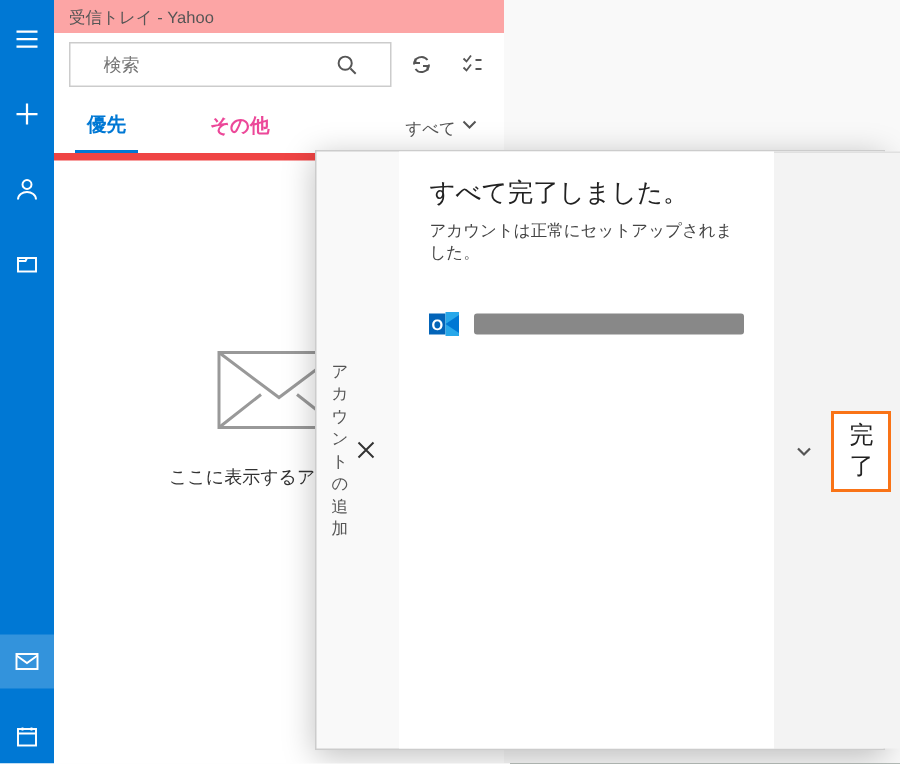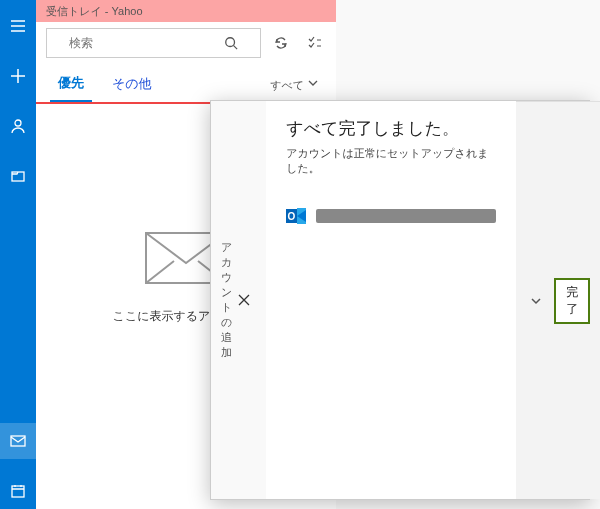--- a/index.html
+++ b/index.html
@@ -14,22 +14,22 @@
 
 .main { flex: 1; display: flex; flex-direction: column; background: #f9f9f9; position: relative; }
 
 .titlebar { height: 22px; display: flex; align-items: center; padding: 4px 10px; font-size: 11px; color: #555; background: #fca5a5; }
 .toolbar { display: flex; align-items: center; padding: 6px 10px; gap: 8px; background: #fff; }
 .search-box { flex: 0 0 200px; height: 30px; border: 1px solid #ccc; display: flex; align-items: center; padding: 0 22px; background: #fff; }
 .search-box input { border: none; outline: none; flex: 1; font-size: 12px; background: transparent; }
 .search-box .sicon { color: #555; }
 .tool-icon { width: 30px; height: 30px; display: flex; align-items: center; justify-content: center; color: #555; cursor: pointer; }
 
-.tabs { display: flex; align-items: center; padding: 4px 14px 0; font-size: 13px; border-bottom: 2px solid #ef4444; background: #fff; }
-.tab { padding: 6px 8px 8px; margin-right: 12px; cursor: pointer; color: #1d4ed8; }
+.tabs { display: flex; align-items: center; padding: 4px 14px 0; font-size: 13px; border-bottom: 5px solid #ef4444; background: #fff; gap: 28px; }
+.tab { padding: 6px 8px 8px; margin-right: 12px; cursor: pointer; color: #ec4899; font-weight: bold; }
 .tab.active { color: #0078d4; font-weight: 600; border-bottom: 2px solid #0078d4; }
 .tabs-spacer { flex: 1; }
 .filter { font-size: 11px; color: #555; display: flex; gap: 4px; cursor: pointer; padding-right: 4px; }
 
 .empty-state { flex: 1; display: flex; flex-direction: column; align-items: center; justify-content: center; padding-bottom: 60px; }
 .empty-state .envelope { margin-bottom: 20px; }
 .empty-text { font-size: 12px; color: #333; }
 
 .bg-image { position: absolute; top: 0; right: 0; width: 260px; height: 100%; background: linear-gradient(to bottom, #7a9db8 0%, #a8c4d6 35%, #8fa89c 55%, #2b4a3c 75%, #1a3028 100%); z-index: 0; }
 .bg-clouds { position: absolute; top: 30px; right: 40px; width: 180px; height: 80px; background: radial-gradient(ellipse at center, rgba(255,255,255,0.5) 0%, transparent 70%); }
@@ -42,21 +42,21 @@
 .dialog-header .dtitle { flex: 1; }
 .dialog-close { width: 24px; height: 24px; display: flex; align-items: center; justify-content: center; cursor: pointer; font-size: 14px; color: #333; }
 .dialog-body { padding: 16px 20px; flex: 1; background: #fff; margin: 0; }
 .dialog-heading { font-size: 17px; font-weight: 400; color: #222; margin-bottom: 6px; }
 .dialog-sub { font-size: 11px; color: #444; margin-bottom: 30px; }
 .account-row { display: flex; align-items: center; gap: 10px; }
 .account-icon { width: 20px; height: 20px; }
 .account-email { height: 14px; width: 180px; background: #888; border-radius: 2px; }
 .dialog-footer { display: flex; align-items: center; justify-content: flex-end; padding: 8px 10px; gap: 8px; background: #f3f3f3; border-top: 1px solid #e0e0e0; }
 .chev { color: #555; font-size: 12px; cursor: pointer; padding: 4px; }
-.done-btn { border: 2px solid #4d7c0f; padding: 4px 10px; font-size: 12px; background: #fff; cursor: pointer; color: #222; }
+.done-btn { border: 2px solid #f97316; padding: 4px 10px; font-size: 16px; background: #fff; cursor: pointer; color: #222; }
 
 svg { display: block; }
 </style>
 </head>
 <body>
 
 <div class="app">
   <div class="bg-image">
     <div class="bg-clouds"></div>
     <div class="bg-trees"></div>

